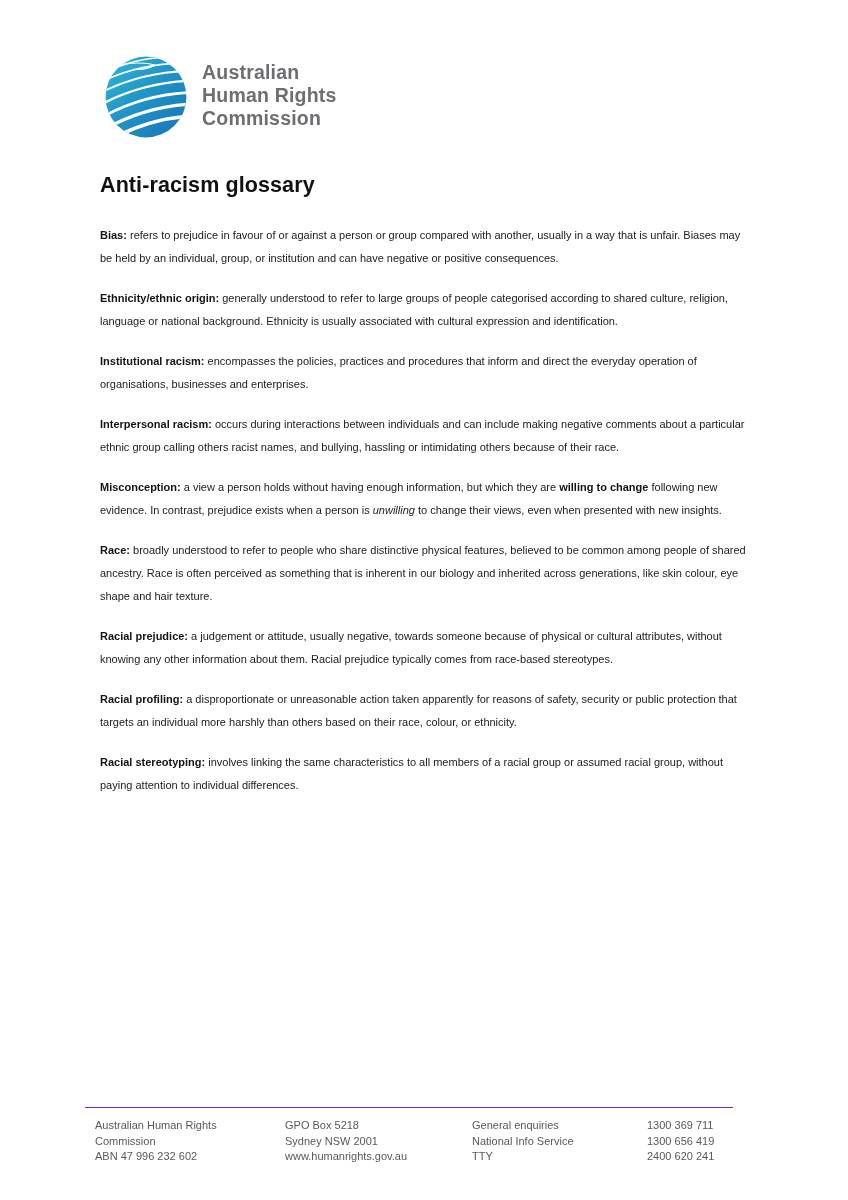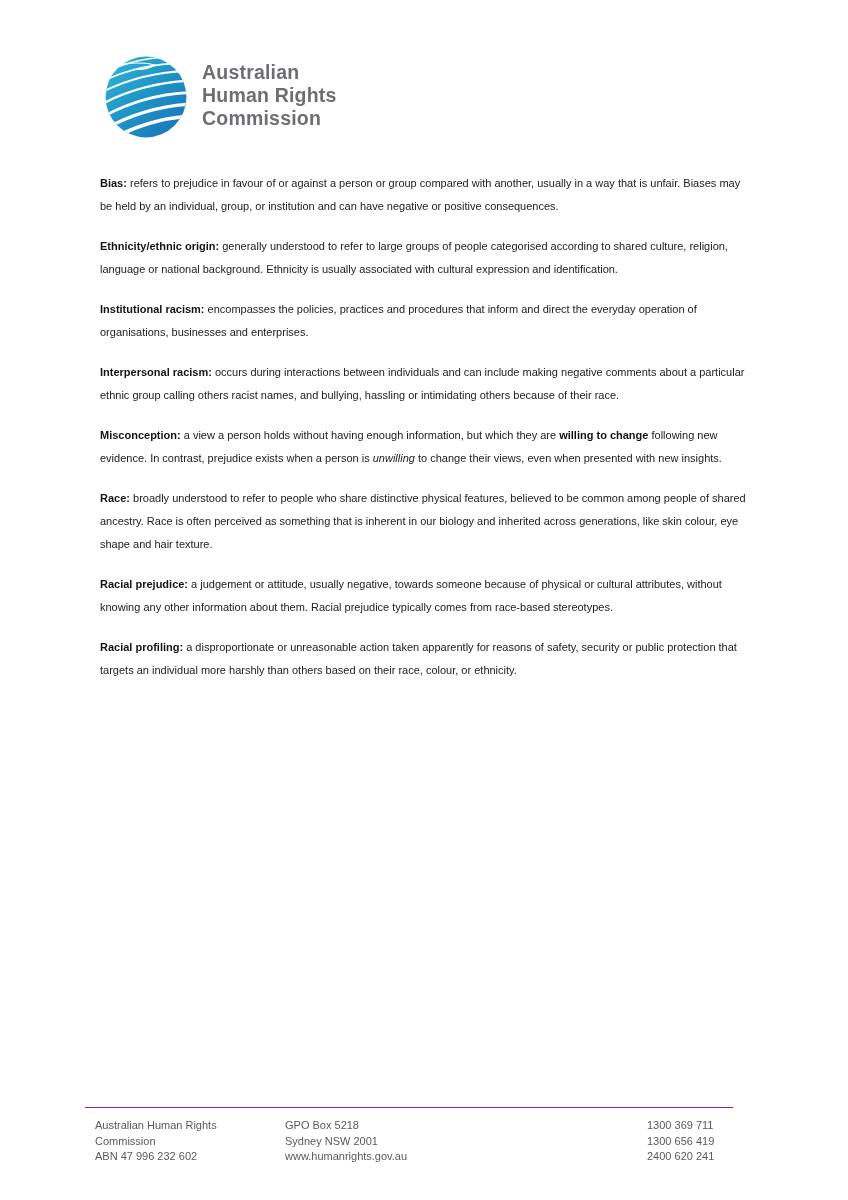--- a/index.html
+++ b/index.html
@@ -118,44 +118,51 @@
       </g>
     </svg>
     <div class="logo-text">
       <div>Australian</div>
       <div>Human Rights</div>
       <div>Commission</div>
     </div>
   </div>
 
   <div class="content">
+    <h1>Anti-racism glossary</h1>
     <div id="paragraphs">
         <p class="para"><strong>Bias:</strong><span> refers to prejudice in favour of or against a person or group compared with another, usually in a way that is unfair. Biases may be held by an individual, group, or institution and can have negative or positive consequences.</span></p>
         <p class="para"><strong>Ethnicity/ethnic origin:</strong><span> generally understood to refer to large groups of people categorised according to shared culture, religion, language or national background. Ethnicity is usually associated with cultural expression and identification.</span></p>
         <p class="para"><strong>Institutional racism:</strong><span> encompasses the policies, practices and procedures that inform and direct the everyday operation of organisations, businesses and enterprises.</span></p>
         <p class="para"><strong>Interpersonal racism:</strong><span> occurs during interactions between individuals and can include making negative comments about a particular ethnic group calling others racist names, and bullying, hassling or intimidating others because of their race.</span></p>
         <p class="para"><strong>Misconception:</strong><span> a view a person holds without having enough information, but which they are </span><span class="run-bold">willing to change</span><span> following new evidence. In contrast, prejudice exists when a person is </span><span class="run-italic">unwilling</span><span> to change their views, even when presented with new insights.</span></p>
         <p class="para"><strong>Race:</strong><span> broadly understood to refer to people who share distinctive physical features, believed to be common among people of shared ancestry. Race is often perceived as something that is inherent in our biology and inherited across generations, like skin colour, eye shape and hair texture.</span></p>
         <p class="para"><strong>Racial prejudice:</strong><span> a judgement or attitude, usually negative, towards someone because of physical or cultural attributes, without knowing any other information about them. Racial prejudice typically comes from race-based stereotypes.</span></p>
         <p class="para"><strong>Racial profiling:</strong><span> a disproportionate or unreasonable action taken apparently for reasons of safety, security or public protection that targets an individual more harshly than others based on their race, colour, or ethnicity.</span></p>
+        <p class="para"><strong>Racial stereotyping:</strong><span> involves linking the same characteristics to all members of a racial group or assumed racial group, without paying attention to individual differences.</span></p>
       </div>
   </div>
 
   <div class="footer" id="footer">
 
   <div class="footer-col col-0">
         <div>Australian Human Rights</div>
         <div>Commission</div>
         <div>ABN 47 996 232 602</div>
       </div>
       <div class="footer-col col-1">
         <div>GPO Box 5218</div>
         <div>Sydney NSW 2001</div>
         <div>www.humanrights.gov.au</div>
       </div>
+      <div class="footer-col col-2">
+        <div>General enquiries</div>
+        <div>National Info Service</div>
+        <div>TTY</div>
+      </div>
       <div class="footer-col col-3">
         <div>1300 369 711</div>
         <div>1300 656 419</div>
         <div>2400 620 241</div>
       </div>
     </div>
 
 </div>
 
 </body></html>

